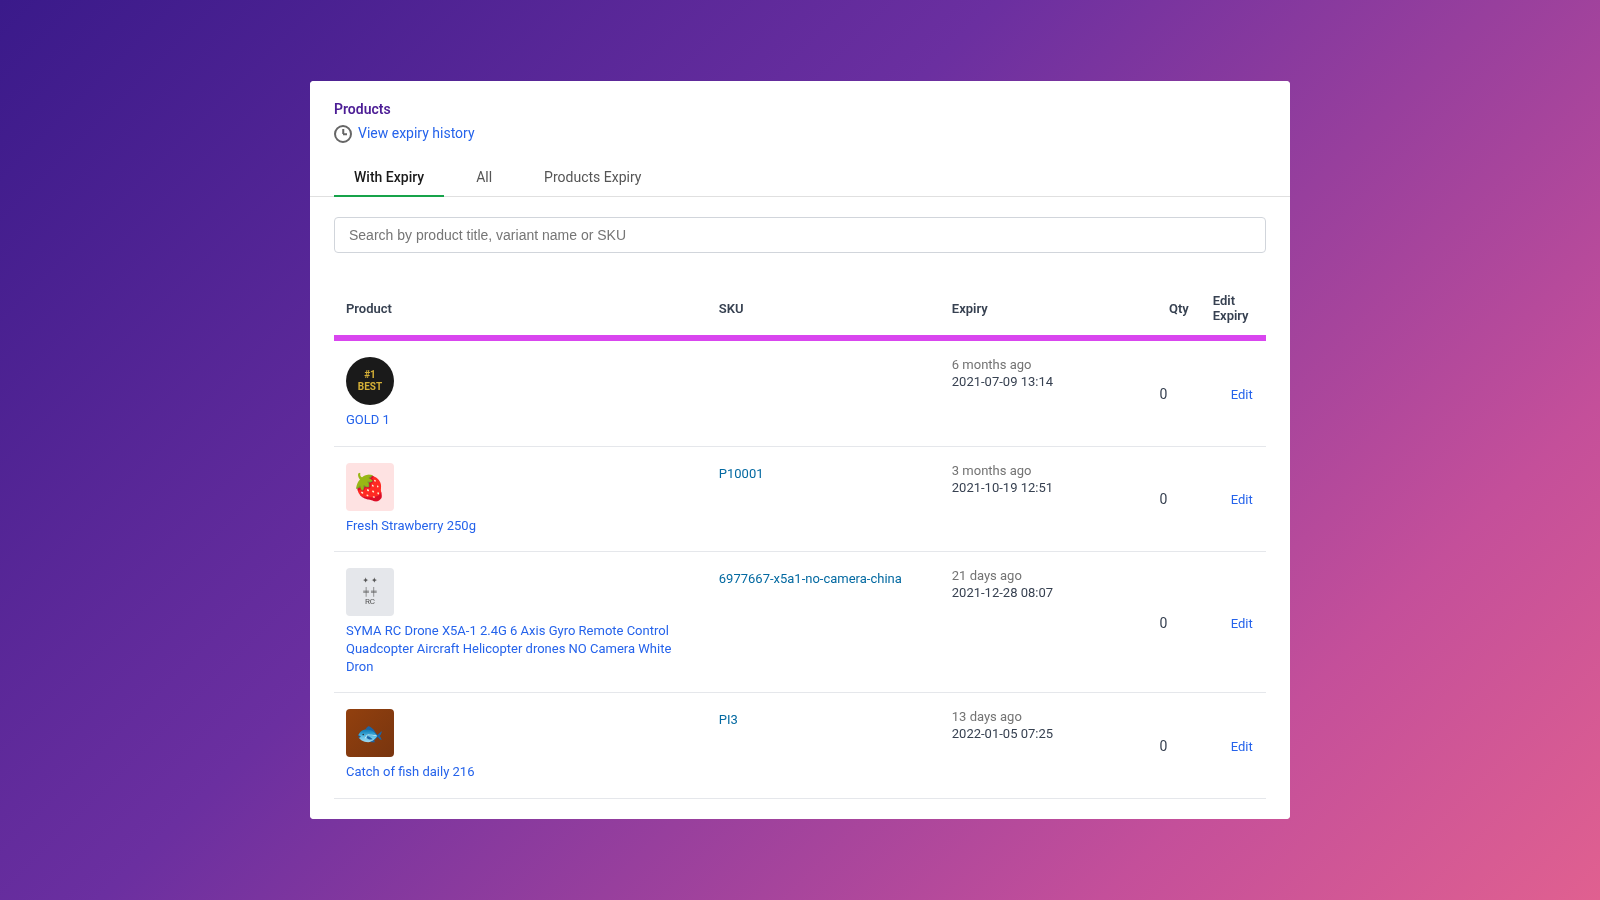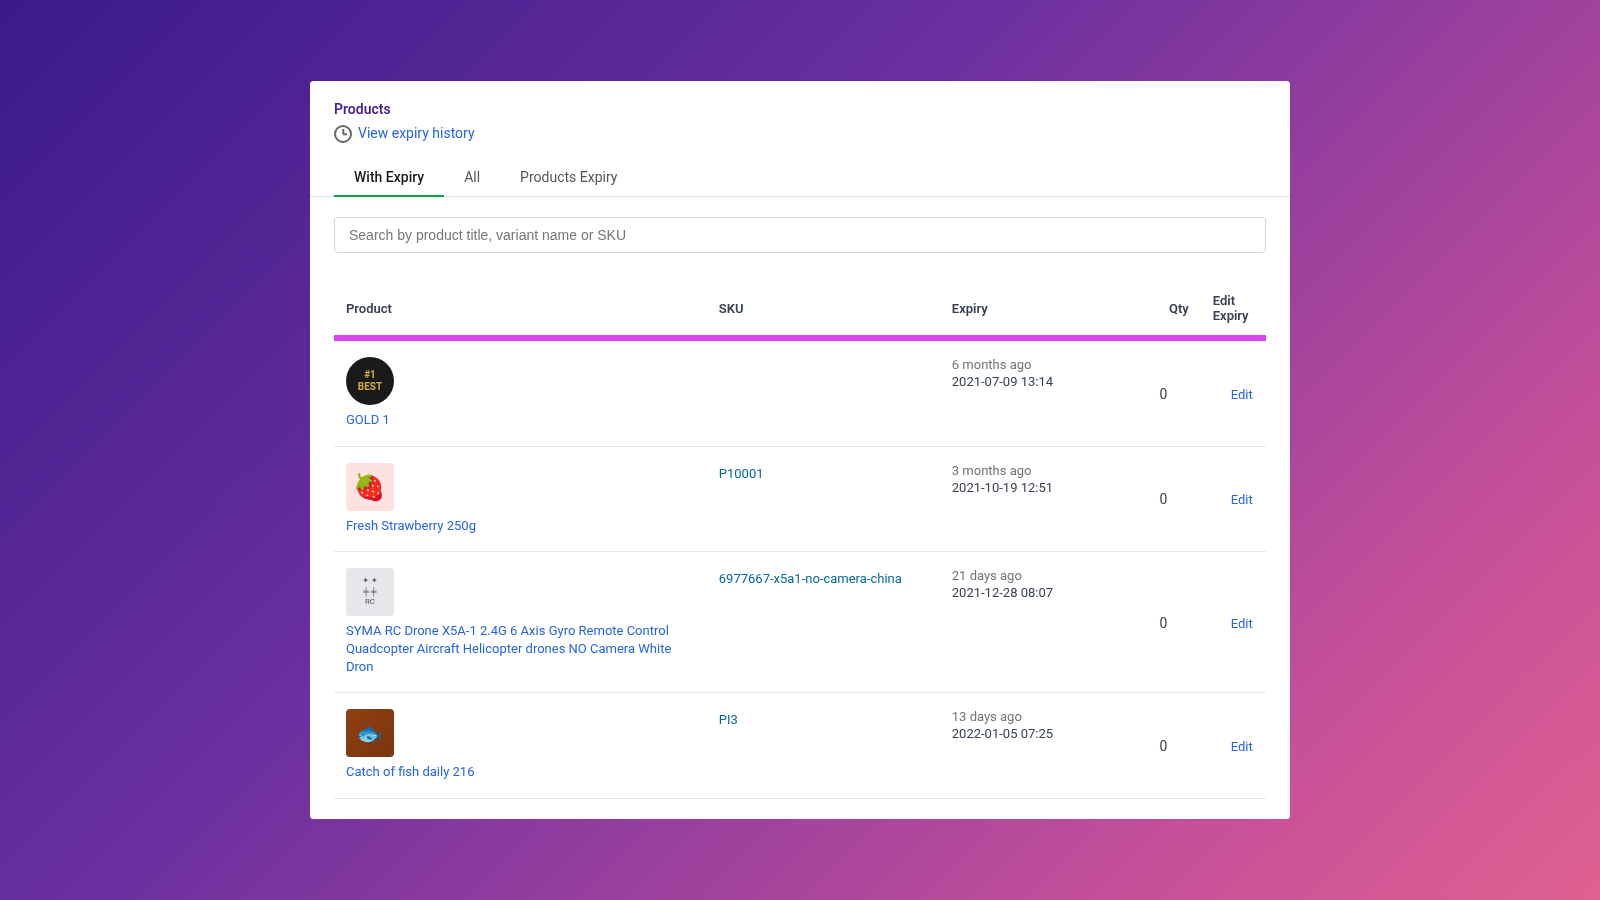--- a/index.html
+++ b/index.html
@@ -79,21 +79,21 @@
 
     .expiry-link-text {
       color: #2563eb;
       font-size: 14px;
       text-decoration: none;
       cursor: pointer;
     }
 
     .tabs {
       display: flex;
-      gap: 0;
+      gap: 12px;
     }
 
     .tab {
       padding: 10px 20px;
       font-size: 14px;
       color: #555;
       cursor: pointer;
       border-bottom: 2px solid transparent;
       margin-bottom: -1px;
     }

